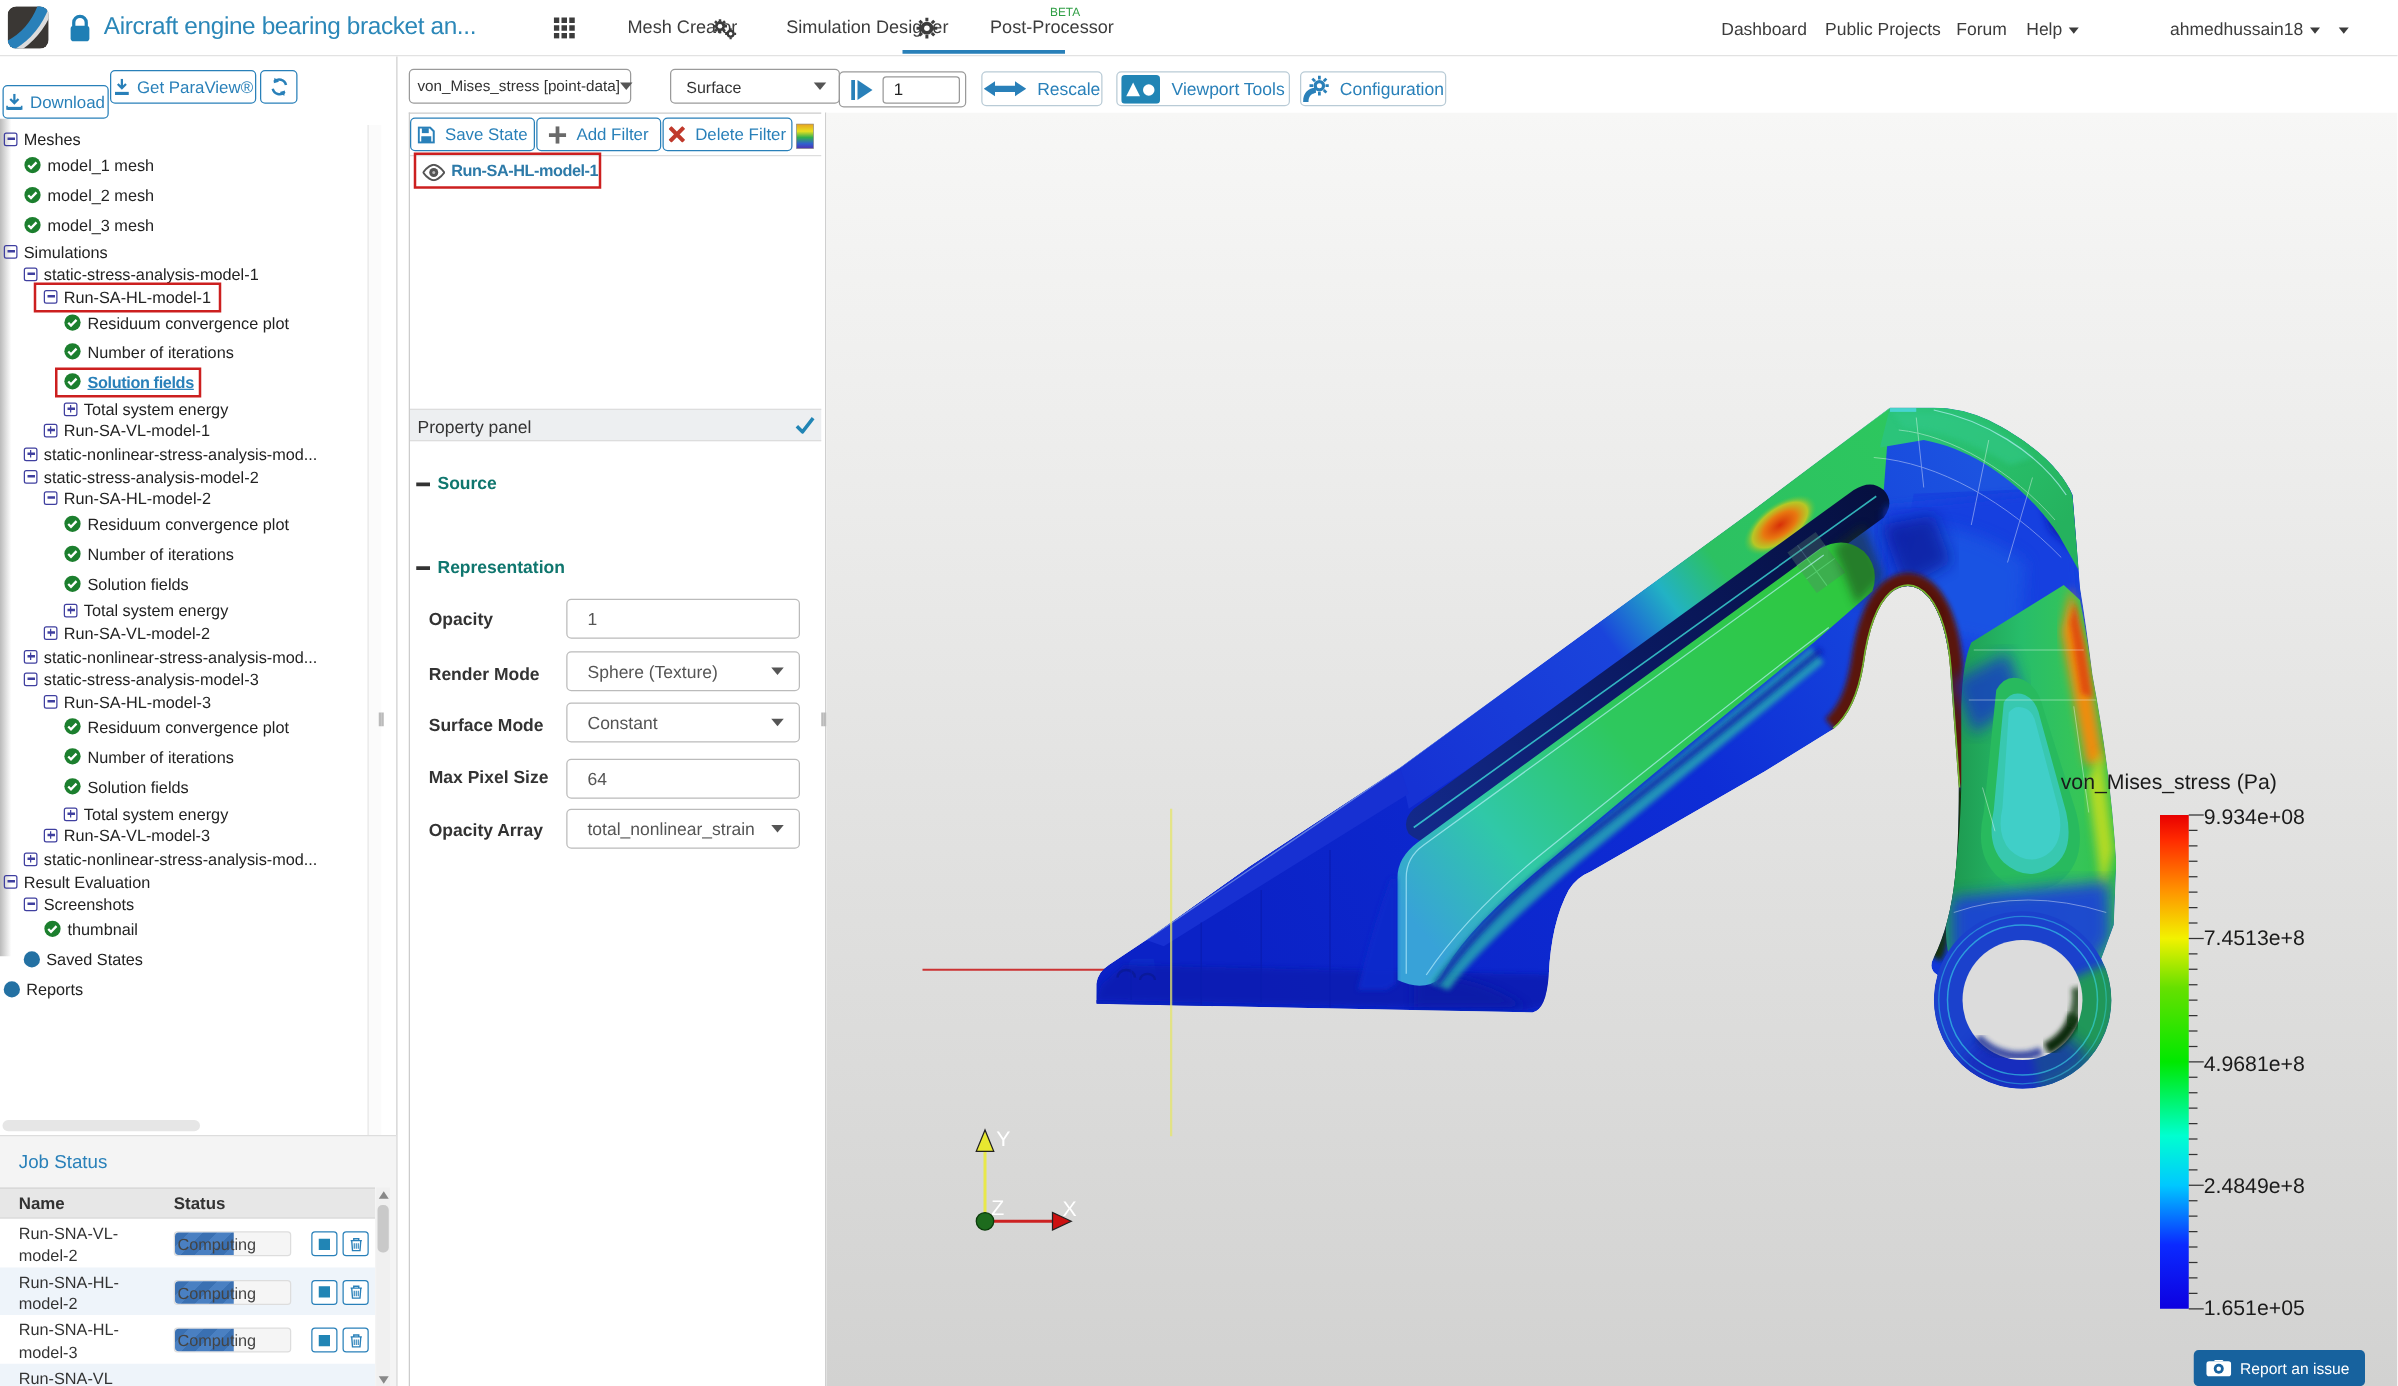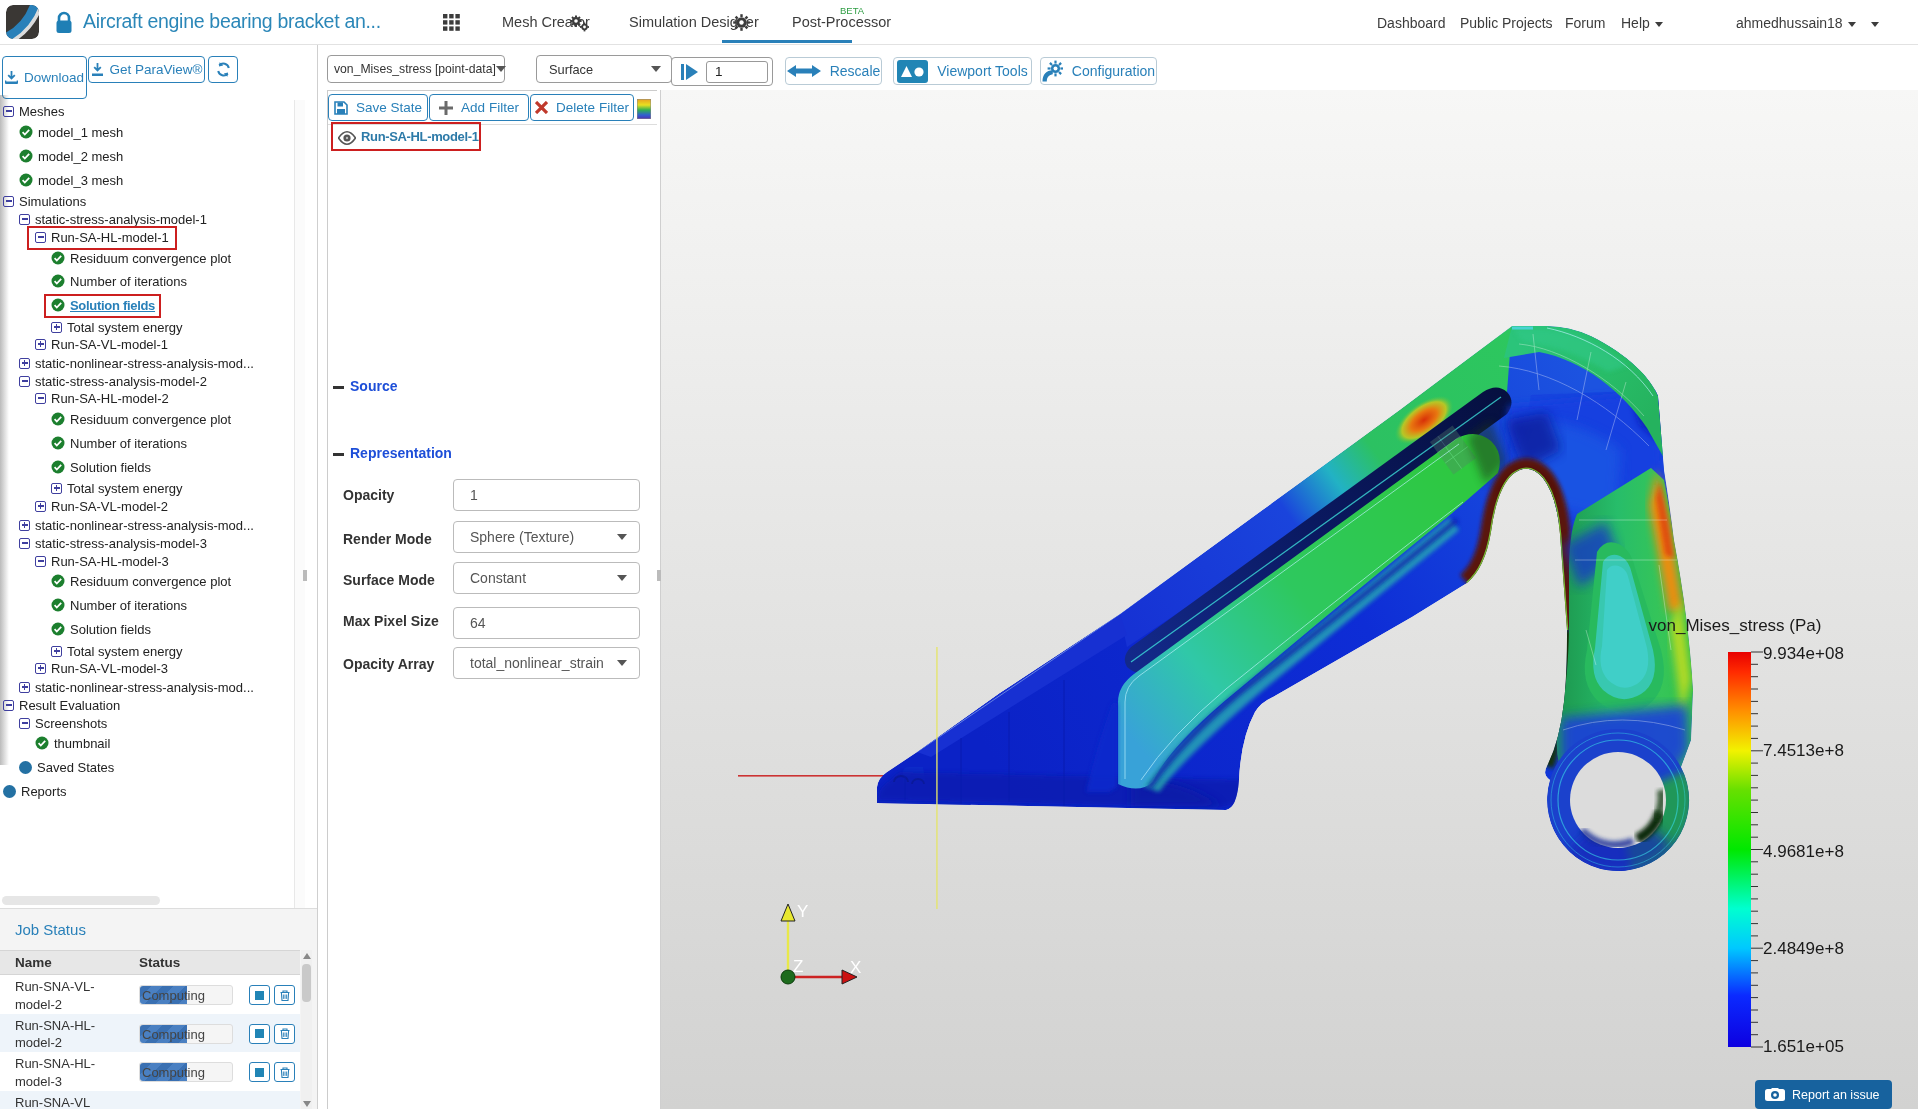--- a/index.html
+++ b/index.html
@@ -64,21 +64,21 @@
   color:#2980b9; font-size:14px; display:flex; align-items:center; justify-content:center; gap:9px; }
 
 #fpanel { position:absolute; left:327px; top:90px; width:330px; height:1019px; background:#fff;
   border-top:1px solid #ccc; border-left:1px solid #ccc; }
 #vdiv { position:absolute; left:660px; top:90px; width:1px; height:1019px; background:#cfcfcf; }
 .fbtn { position:absolute; top:3px; height:27px; border:1px solid #2980b9; border-radius:4px;
   background:#fff; color:#2980b9; font-size:13.5px; display:flex; align-items:center; justify-content:center; gap:8px; }
 #ftree { position:absolute; left:0; top:33px; width:329px; height:203px; border-top:1px solid #ddd; }
 #prophead { position:absolute; left:0; top:236px; width:329px; height:26px; background:#edeff1;
   border-top:1px solid #ddd; border-bottom:1px solid #ddd; font-size:14px; color:#333; }
-.sect { position:absolute; left:5px; font-size:14px; font-weight:bold; color:#1d4ed8; }
+.sect { position:absolute; left:5px; font-size:14px; font-weight:bold; color:#0f766e; }
 .sect i { display:inline-block; width:11px; height:3px; background:#333; margin-right:6px; vertical-align:middle; }
 .flabel { position:absolute; left:15px; font-size:14px; font-weight:bold; color:#333; }
 .fctl { position:absolute; left:125px; width:187px; height:32px; border:1px solid #bbb; border-radius:4px;
   background:#fff; font-size:14px; color:#555; display:flex; align-items:center; padding-left:16px; }
 .fctl .dc { position:absolute; right:12px; width:0; height:0; border-left:5px solid transparent;
   border-right:5px solid transparent; border-top:6px solid #555; }
 
 #vp { position:absolute; left:661px; top:90px; width:1257px; height:1019px; }
 #report { position:absolute; left:1094px; top:990px; width:137px; height:29px; background:#17629e;
   border-radius:4px; color:#fff; font-size:12.5px; display:flex; align-items:center; gap:7px; padding-left:10px; }
@@ -165,21 +165,21 @@
 
   <div class="rnav" style="left:1377px">Dashboard</div>
   <div class="rnav" style="left:1460px">Public Projects</div>
   <div class="rnav" style="left:1565px">Forum</div>
   <div class="rnav" style="left:1621px">Help<span class="caret"></span></div>
   <div class="rnav" style="left:1736px">ahmedhussain18<span class="caret"></span></div>
   <div class="rnav" style="left:1866px"><span class="caret"></span></div>
 </div>
 
 <div id="side">
-  <div class="btn" style="left:2px;top:11px;width:85px;height:43px">
+  <div class="btn" style="left:2px;top:23px;width:85px;height:27px">
     <svg width="13" height="13" viewBox="0 0 13 13">
         <path d="M6.5 0v7M3.2 4.2l3.3 3.3 3.3-3.3" stroke="#2980b9" stroke-width="1.8" fill="none"></path>
         <path d="M0.5 9.5v2.5h12V9.5" fill="none" stroke="#2980b9" stroke-width="1.6"></path>
         <rect x="1" y="10.5" width="11" height="2.5" fill="#2980b9"></rect>
       </svg>
     Download</div>
   <div class="btn" style="left:88px;top:11px;width:117px;height:27px">
     <svg width="13" height="13" viewBox="0 0 13 13">
         <path d="M6.5 0v7M3.2 4.2l3.3 3.3 3.3-3.3" stroke="#2980b9" stroke-width="1.8" fill="none"></path>
         <rect x="1" y="10.5" width="11" height="2.5" fill="#2980b9"></rect>
@@ -565,20 +565,26 @@
     <rect width="14" height="20" fill="url(#mini)" stroke="#888"></rect>
   </svg>
   <div id="ftree">
     <svg class="abs" style="left:10px;top:6px" width="18" height="14" viewBox="0 0 18 14">
       <path d="M0.5 7 C3.8 2.3 7.6 0.8 9 0.8 C10.4 0.8 14.2 2.3 17.5 7 C14.2 11.7 10.4 13.2 9 13.2 C7.6 13.2 3.8 11.7 0.5 7 Z" fill="none" stroke="#555" stroke-width="1.6"></path>
       <circle cx="9" cy="7" r="3.6" fill="#555"></circle>
       <circle cx="9" cy="7" r="1.2" fill="#fff" opacity="0.6"></circle>
     </svg>
     <div class="abs" style="left:33px;top:4px;font-size:13px;font-weight:bold;letter-spacing:-0.35px;color:#2d7aa8">Run-SA-HL-model-1</div>
     <div class="redbox" style="left:3px;top:-3px;width:150px;height:29px"></div>
+  </div>
+  <div id="prophead">
+      <span style="position:absolute;left:6px;top:5px">Property panel</span>
+    <svg class="abs" style="left:308px;top:5px" width="16" height="14" viewBox="0 0 16 14">
+        <path d="M1.5 8 L6 12.5 L14.5 1.5" fill="none" stroke="#2185b5" stroke-width="2.8"></path>
+      </svg>
   </div>
   <div class="sect" style="top:287px"><i></i>Source</div>
   <div class="sect" style="top:354px"><i></i>Representation</div>
 
   <div class="flabel" style="top:396px">Opacity</div>
   <div class="fctl" style="top:388px">1</div>
   <div class="flabel" style="top:440px">Render Mode</div>
   <div class="fctl" style="top:430px">Sphere (Texture)<span class="dc"></span></div>
   <div class="flabel" style="top:481px">Surface Mode</div>
   <div class="fctl" style="top:471px">Constant<span class="dc"></span></div>

